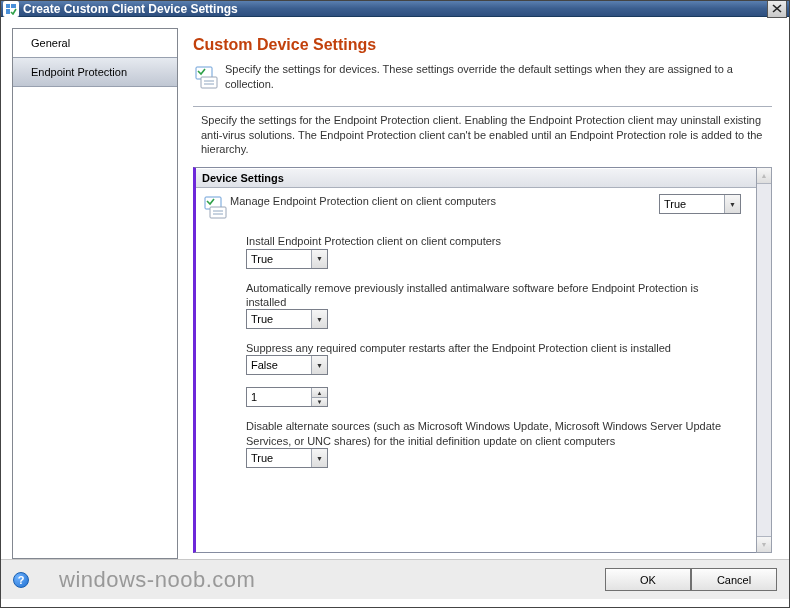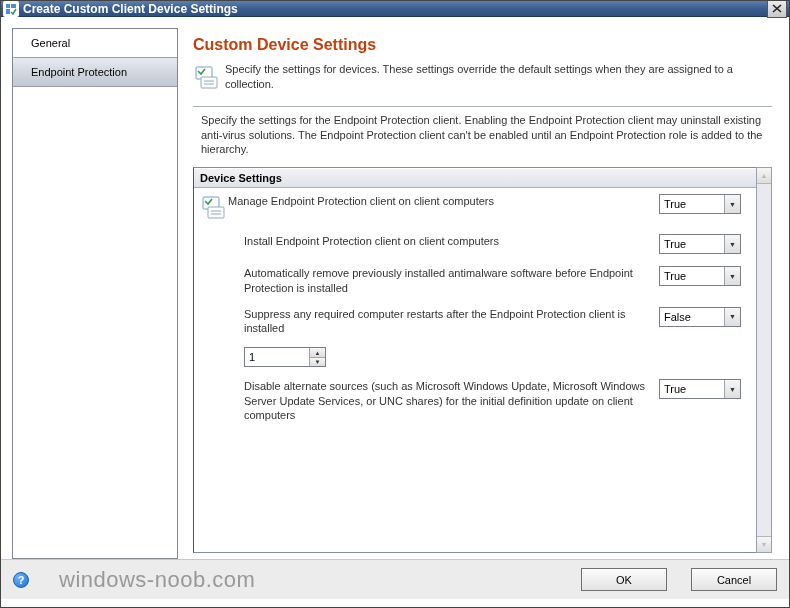--- a/index.html
+++ b/index.html
@@ -123,21 +123,21 @@
       margin-left: 8px;
     }
     .settings-container {
       display: flex;
       flex: 1;
       min-height: 0;
     }
     .settings-body {
       flex: 1;
       border-top: 1px solid #858ca0;
-      border-left: 1px solid #6d28d9;
+      border-left: 3px solid #6d28d9;
       border-bottom: 1px solid #858ca0;
       min-width: 0;
     }
     .section-header {
       background: linear-gradient(to bottom, #f2f3f6, #dfe2e8);
       padding: 3px 6px;
       font-weight: bold;
       font-size: 11px;
       border-bottom: 1px solid #aab0bc;
       border-top: 1px solid #fff;
@@ -149,20 +149,21 @@
       display: flex;
       align-items: flex-start;
       padding: 6px 6px 6px 6px;
     }
     .setting-row .row-icon {
       width: 28px;
       flex-shrink: 0;
     }
     .setting-row.indented {
       padding-left: 50px;
+      flex-direction: column;
     }
     .setting-label {
       flex: 1;
       color: #333;
       font-size: 11px;
       line-height: 1.3;
       padding-right: 12px;
     }
     .setting-control {
       width: 85px;
@@ -269,21 +270,21 @@
       letter-spacing: 0.5px;
       position: relative;
       left: 30px;
     }
     .btn {
       min-width: 86px;
       height: 23px;
       background: linear-gradient(to bottom, #fdfdfd, #e3e3e3);
       border: 1px solid #707070;
       font-size: 11px;
-      margin-left: 24px;
+      margin-left: 0;
       display: flex;
       align-items: center;
       justify-content: center;
       padding: 0 8px;
     }
     .sca-icon-svg {
       display: block;
     }
   </style>
 </head>

